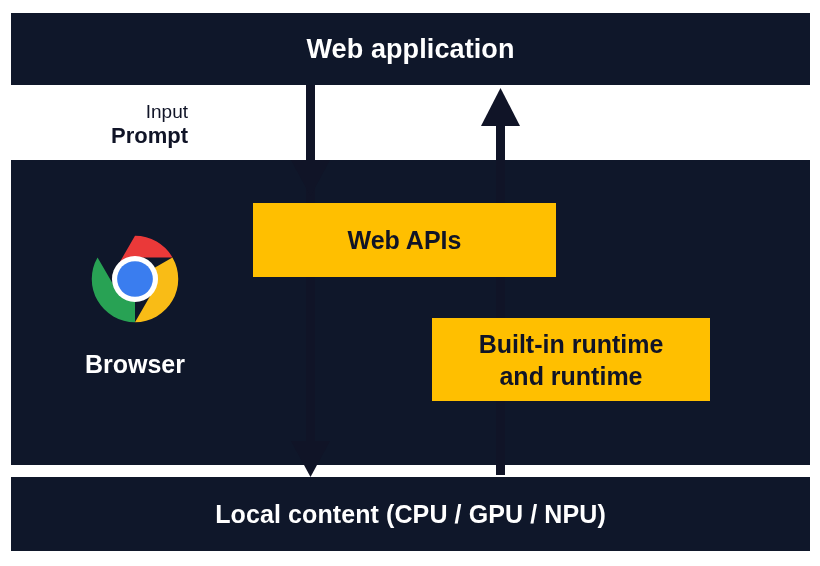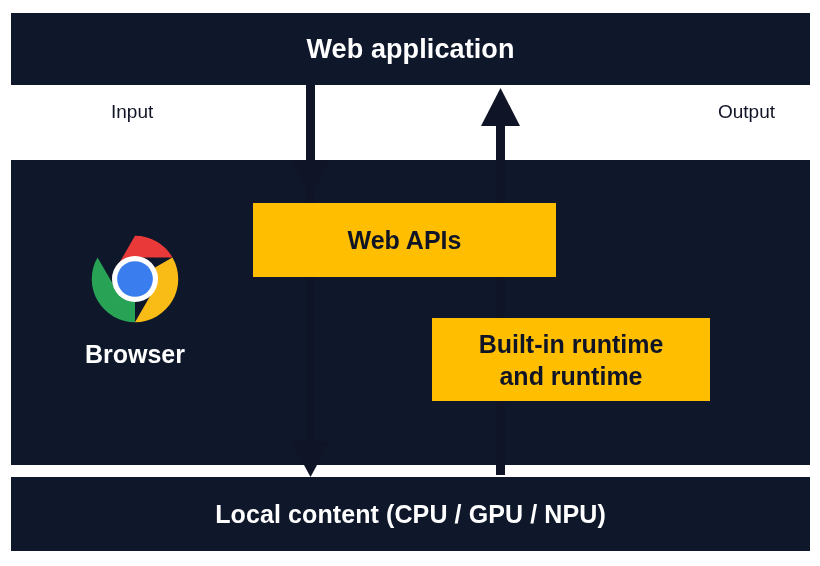--- a/index.html
+++ b/index.html
@@ -106,21 +106,21 @@
     left: 67px;
     top: 72px; 
     width: 114px;
     text-align: center;
   }
   #chrome-icon {
     display: block;
     margin: 0 auto;
   }
   #browser-caption {
-    margin-top: 14px;
+    margin-top: 24px;
     color: #ffffff;
     font-weight: bold;
     font-size: 25px;
     white-space: nowrap;
   }
 
   
   .io-note {
     position: absolute;
     color: #101427;
@@ -152,24 +152,24 @@
 <body>
 
 <div id="diagram">
 
   <div class="bar" id="bar-top">
     <span class="bar-label">Web application</span>
   </div>
 
   <div class="io-note" id="note-input">
     <span class="io-kind">Input</span>
+    <span class="io-value">Prompt</span>
   </div>
 
   <div class="io-note" id="note-output">
-    <span class="io-kind">Output</span>
   </div>
 
   <div class="bar" id="bar-browser">
     <div id="browser-group">
       <svg id="chrome-icon" width="94" height="94" viewBox="0 0 100 100">
 
         <path d="M50 4 A46 46 0 0 1 89.84 27 L50 27 A23 23 0 0 0 30.08 38.5 Z" fill="#EA3939"></path>
 
         <path d="M89.84 27 A46 46 0 0 1 50 96 L69.92 61.5 A23 23 0 0 0 69.92 38.5 Z" fill="#F9BC16"></path>
 

